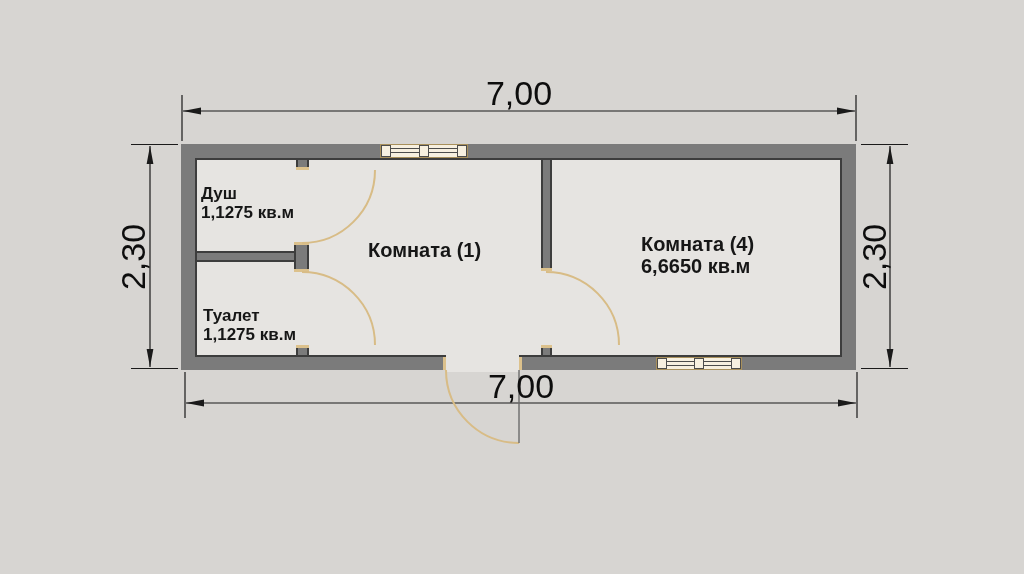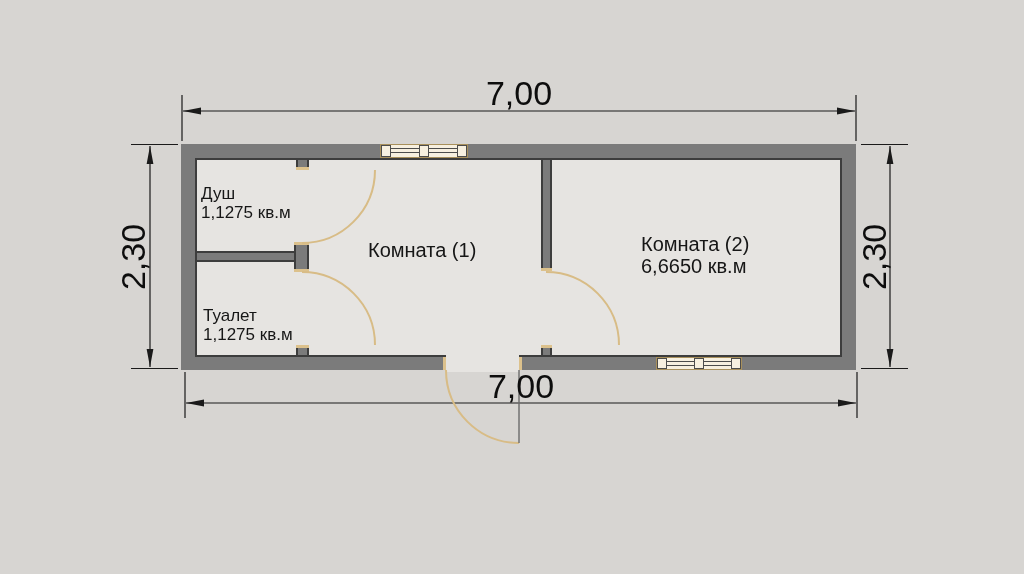--- a/index.html
+++ b/index.html
@@ -59,21 +59,21 @@
   .window-top .pane.p3{left:76px;}
   .window-bottom .pane.p2{left:37px;}
   .window-bottom .pane.p3{left:74px;}
   .glaze{position:absolute;box-sizing:border-box;left:4px;right:4px;top:3px;height:5px;
          border-top:1px solid #4c4c4c;border-bottom:1px solid #4c4c4c;}
 
   
   svg.overlay{position:absolute;left:0;top:0;width:1024px;height:574px;}
 
   
-  .room-label{position:absolute;white-space:nowrap;color:#161616;}
+  .room-label{position:absolute;white-space:nowrap;color:#161616;font-weight:bold;}
   .label-big{font-size:20px;line-height:22px;}
   .label-small{font-size:17px;line-height:19px;}
   .lbl-shower{left:201px;top:184px;}
   .lbl-toilet{left:203px;top:306px;}
   .lbl-room1{left:368px;top:239px;}
   .lbl-room2{left:641px;top:233px;}
 
   .dim-text{position:absolute;font-size:34px;color:#0d0d0d;white-space:nowrap;
             transform:translate(-50%,-50%);}
   .dim-top{left:519px;top:93px;}
@@ -163,21 +163,21 @@
     <div>1,1275 кв.м</div>
   </div>
   <div class="room-label label-small lbl-toilet">
     <div>Туалет</div>
     <div>1,1275 кв.м</div>
   </div>
   <div class="room-label label-big lbl-room1">
     <div>Комната (1)</div>
   </div>
   <div class="room-label label-big lbl-room2">
-    <div>Комната (2)</div>
+    <div>Комната (4)</div>
     <div>6,6650 кв.м</div>
   </div>
 
   <div class="dim-text dim-top">7,00</div>
   <div class="dim-text dim-bottom">7,00</div>
   <div class="dim-text dim-left">2,30</div>
   <div class="dim-text dim-right">2,30</div>
 
 </div>
 

